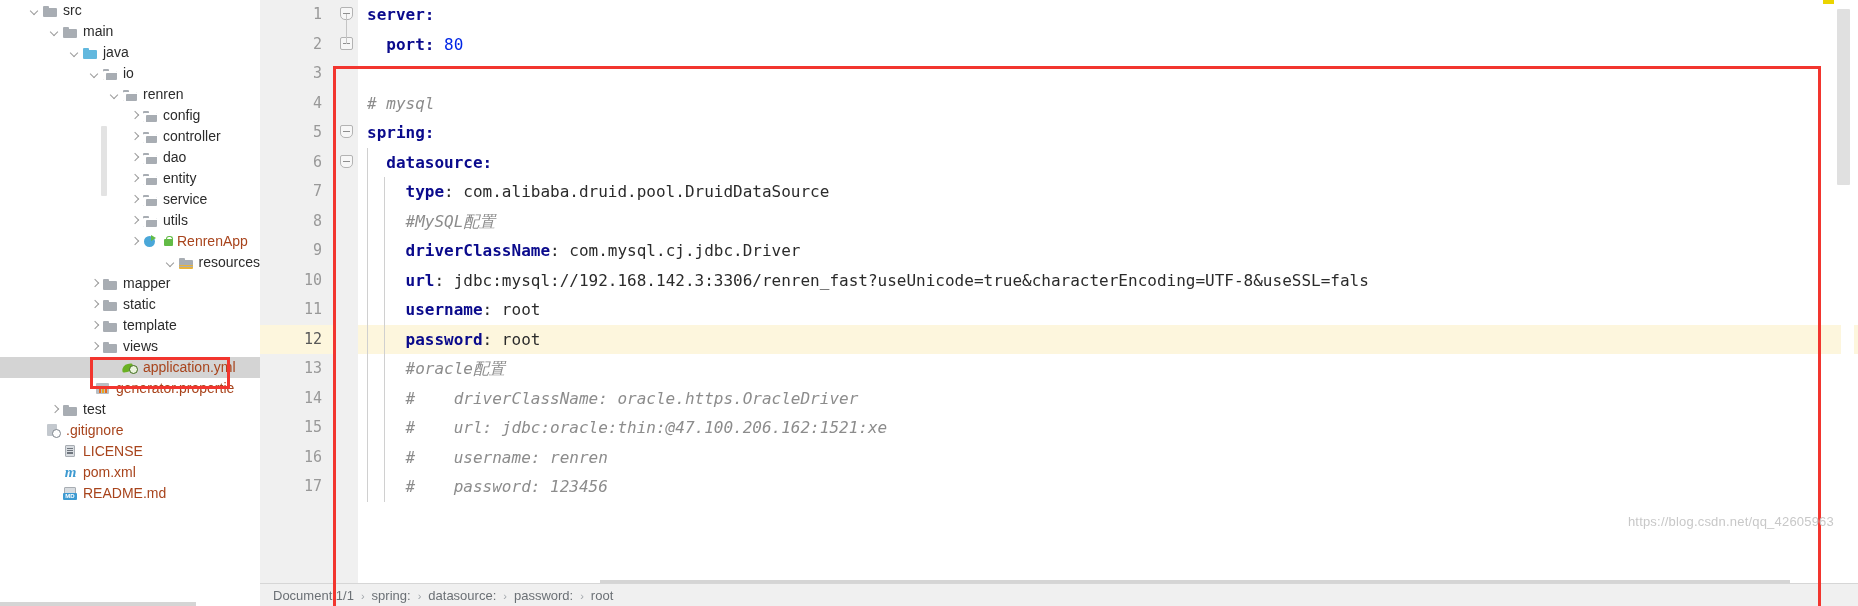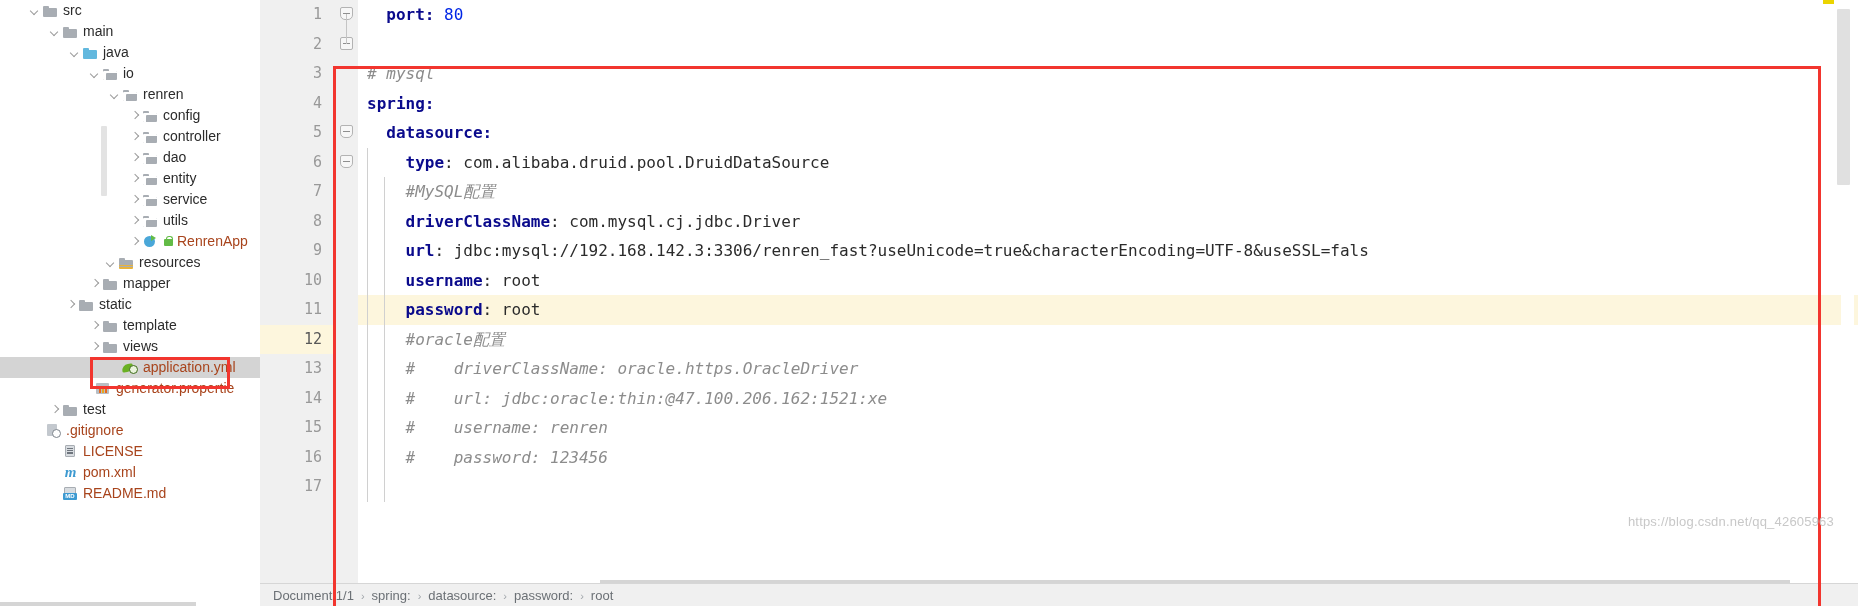--- a/index.html
+++ b/index.html
@@ -499,31 +499,31 @@
           <span class="arrow collapsed"></span>
           <span class="ico folder-pkg"></span>
           <span class="tree-label">utils</span>
         </div>
         <div class="tree-row" style="padding-left: 128px;">
           <span class="arrow collapsed"></span>
           <span class="ico springapp"></span>
           <span class="runmark"></span>
           <span class="tree-label file-orange">RenrenApp</span>
         </div>
-        <div class="tree-row" style="padding-left: 104px;">
+        <div class="tree-row" style="padding-left: 76px; justify-content: flex-end;">
           <span class="arrow expanded"></span>
           <span class="ico folder-res"></span>
           <span class="tree-label">resources</span>
         </div>
         <div class="tree-row" style="padding-left: 88px;">
           <span class="arrow collapsed"></span>
           <span class="ico folder"></span>
           <span class="tree-label">mapper</span>
         </div>
-        <div class="tree-row" style="padding-left: 64px;">
+        <div class="tree-row" style="padding-left: 88px;">
           <span class="arrow collapsed"></span>
           <span class="ico folder"></span>
           <span class="tree-label">static</span>
         </div>
         <div class="tree-row" style="padding-left: 88px;">
           <span class="arrow collapsed"></span>
           <span class="ico folder"></span>
           <span class="tree-label">template</span>
         </div>
         <div class="tree-row" style="padding-left: 88px;">
@@ -622,20 +622,21 @@
             <div class="fold-cell"></div>
             <div class="fold-cell"></div>
             <div class="fold-cell"></div>
             <div class="fold-cell"></div>
             <div class="fold-cell"></div>
             <div class="foldline" style="top: 14px; height: 30px; bottom: auto;"></div>
           </div>
       </div>
       <div class="code-lines">
         <div id="code-rows">
+            <div class="cl"><span class="k">server:</span></div>
             <div class="cl"><span class="k">  port: </span><span class="num">80</span></div>
             <div class="cl">&nbsp;</div>
             <div class="cl"><span class="cm"># mysql</span></div>
             <div class="cl"><span class="k">spring:</span></div>
             <div class="cl"><span class="k">  datasource:</span></div>
             <div class="cl"><span class="k">    type</span><span class="v">: com.alibaba.druid.pool.DruidDataSource</span></div>
             <div class="cl"><span class="cm">    #MySQL配置</span></div>
             <div class="cl"><span class="k">    driverClassName</span><span class="v">: com.mysql.cj.jdbc.Driver</span></div>
             <div class="cl"><span class="k">    url</span><span class="v">: jdbc:mysql://192.168.142.3:3306/renren_fast?useUnicode=true&amp;characterEncoding=UTF-8&amp;useSSL=fals</span></div>
             <div class="cl"><span class="k">    username</span><span class="v">: root</span></div>

